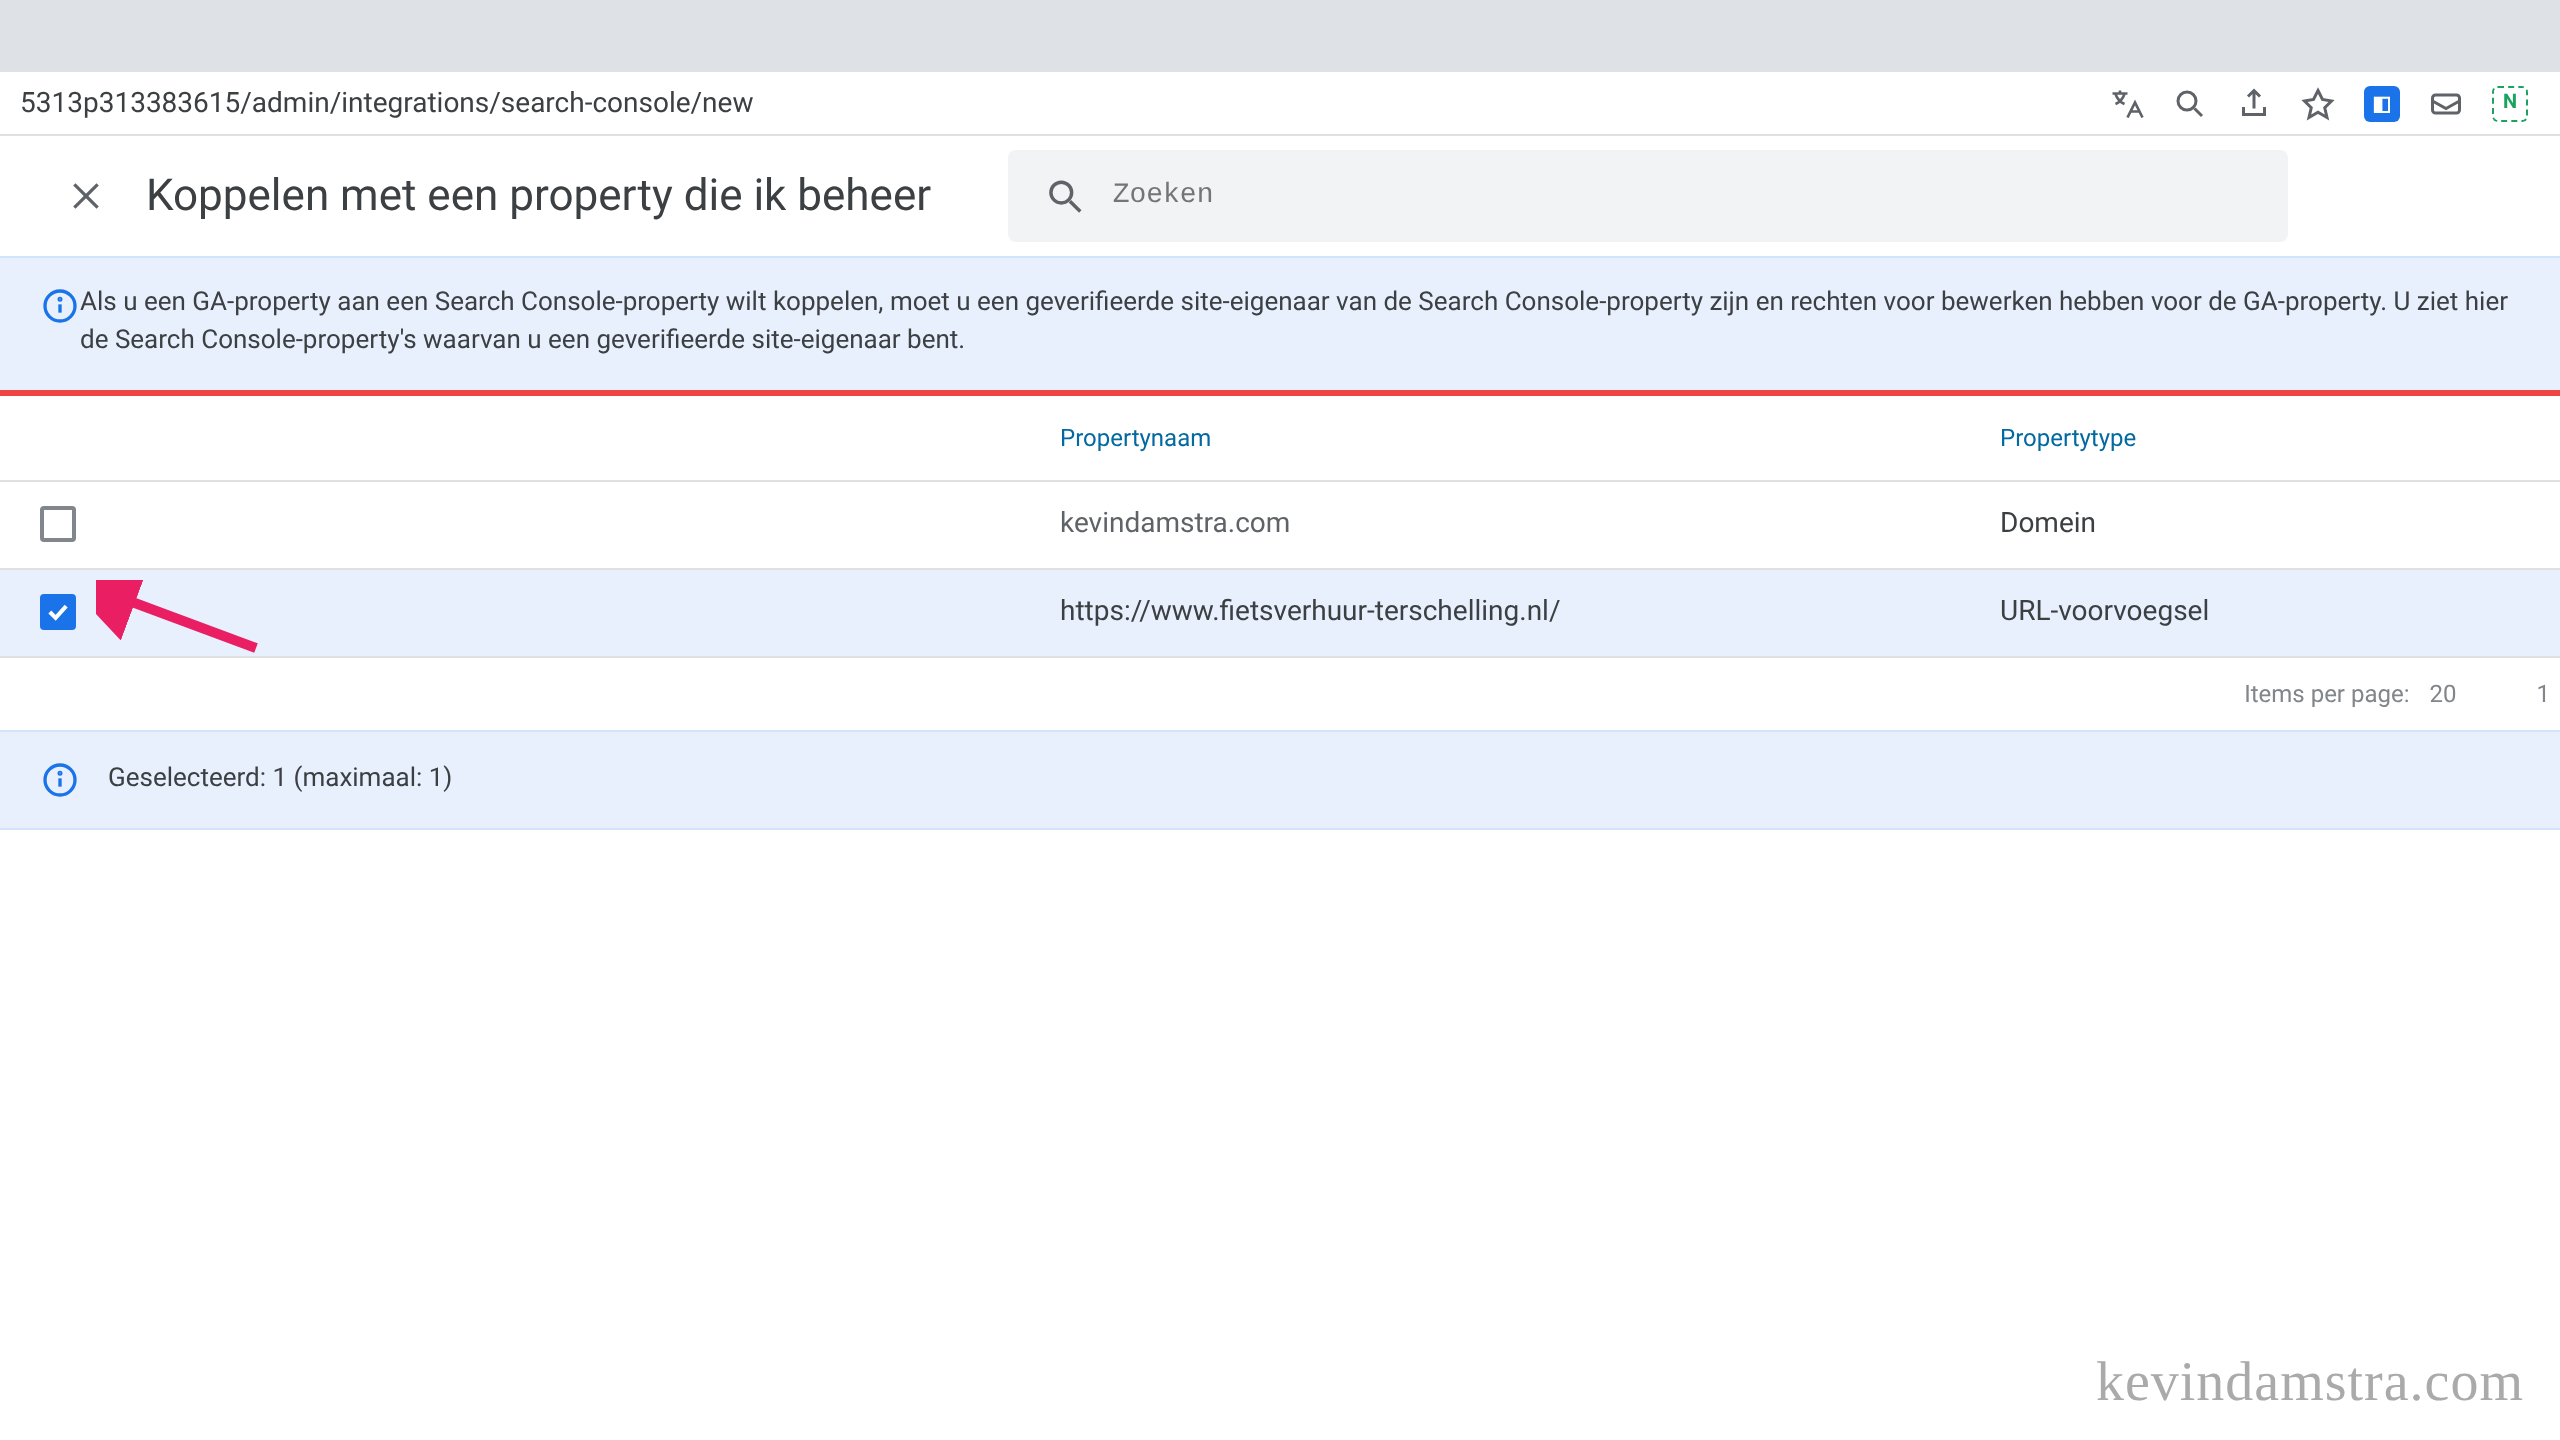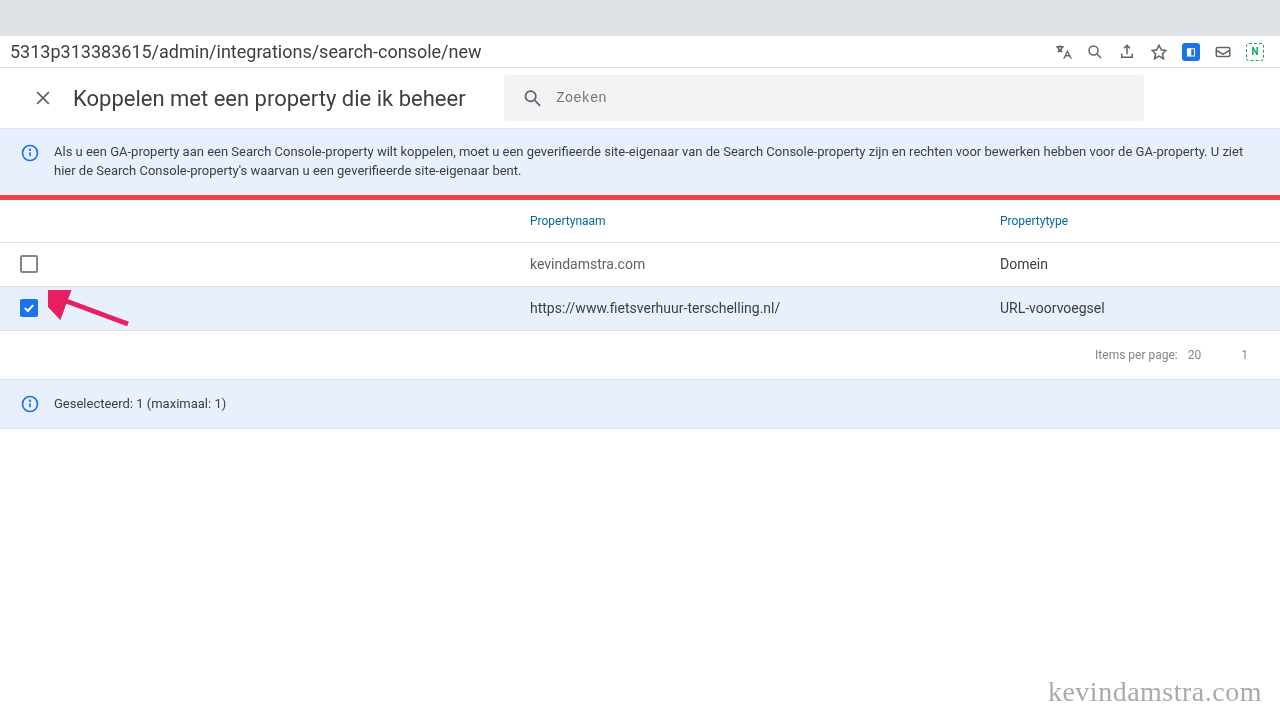--- a/index.html
+++ b/index.html
@@ -1,52 +1,52 @@
 <!DOCTYPE html>
 <html><head>
 <meta charset="utf-8">
 <style>
 * { margin: 0; padding: 0; box-sizing: border-box; }
 body { font-family: 'Google Sans', Roboto, Arial, sans-serif; background: #fff; color: #3c4043; overflow: hidden; }
 
 .browser-top { height: 36px; background: #dee1e6; }
 .browser-bar { height: 32px; background: #fff; display: flex; align-items: center; padding: 0 10px; border-bottom: 1px solid #e0e0e0; }
-.url-area { flex: 1; font-size: 18px; color: #3c4043; padding-left: 0; }
+.url-area { flex: 1; font-size: 14px; color: #3c4043; padding-left: 0; }
 .browser-icons { display: flex; gap: 14px; align-items: center; padding-right: 6px; }
 .browser-icons span { width: 18px; height: 18px; display: flex; align-items: center; justify-content: center; color: #5f6368; cursor: pointer; }
 .browser-icons svg { width: 18px; height: 18px; }
 .ext-icon { width: 18px; height: 18px; border-radius: 3px; display: flex; align-items: center; justify-content: center; font-size: 10px; font-weight: bold; }
 
 .page-header { display: flex; align-items: center; height: 60px; padding: 0 31px; gap: 18px; }
 .close-btn { width: 24px; height: 24px; display: flex; align-items: center; justify-content: center; cursor: pointer; color: #5f6368; }
 .close-btn svg { width: 20px; height: 20px; }
 .page-title { font-size: 22px; color: #3c4043; font-weight: 400; }
 .search-box { flex: 0 0 640px; margin-left: 20px; height: 46px; background: #f1f3f4; border-radius: 4px; display: flex; align-items: center; padding: 0 18px; gap: 14px; }
 .search-box svg { width: 22px; height: 22px; color: #5f6368; }
 .search-box input { border: none; background: transparent; font-size: 14px; color: #0f172a; outline: none; width: 100%; font-family: Liberation Mono, monospace; }
 
-.info-bar { background: #e8f0fe; border-top: 1px solid #d2e3fc; border-bottom: 5px solid #ef4444; padding: 14px 20px; display: flex; align-items: flex-start; gap: 14px; }
+.info-bar { background: #e8f0fe; border-top: 1px solid #d2e3fc; border-bottom: 3px solid #ef4444; padding: 14px 20px; display: flex; align-items: flex-start; }
 .info-icon { flex-shrink: 0; color: #1a73e8; width: 20px; height: 20px; }
 .info-icon svg { width: 20px; height: 20px; }
 .info-text { font-size: 13px; color: #3c4043; line-height: 1.45; }
 
 .table-head { display: flex; padding: 14px 20px; font-size: 12px; color: #0369a1; border-bottom: 1px solid #e0e0e0; }
 .col-check { width: 510px; }
 .col-name { width: 470px; }
 .col-type { flex: 1; }
 
 .table-row { display: flex; align-items: center; padding: 0 20px; height: 44px; border-bottom: 1px solid #e0e0e0; font-size: 14px; }
 .table-row.selected { background: #e8f0fe; }
 .checkbox { width: 18px; height: 18px; border: 2px solid #80868b; border-radius: 2px; cursor: pointer; display: flex; align-items: center; justify-content: center; }
 .checkbox.checked { background: #1a73e8; border-color: #1a73e8; }
 .checkbox.checked svg { width: 14px; height: 14px; color: #fff; }
 .row-name { color: #5f6368; }
 .row-name.dark { color: #3c4043; }
 
-.pager { display: flex; justify-content: flex-end; align-items: center; padding: 10px 32px; font-size: 12px; color: #80868b; gap: 10px; height: 48px; }
+.pager { display: flex; justify-content: flex-end; align-items: center; padding: 10px 5px; font-size: 12px; color: #80868b; gap: 10px; height: 36px; }
 
 .sel-bar { background: #e8f0fe; border-top: 1px solid #d2e3fc; border-bottom: 1px solid #d2e3fc; padding: 14px 20px; display: flex; align-items: center; gap: 14px; font-size: 13px; text-align: center; }
 
 .watermark { position: absolute; bottom: 12px; right: 18px; font-size: 28px; color: #aaa; font-family: Georgia, serif; letter-spacing: 0.5px; }
 
 .arrow { position: absolute; left: 48px; top: 290px; pointer-events: none; }
 .arrow svg { width: 90px; height: 40px; }
 </style>
 </head>
 <body>

